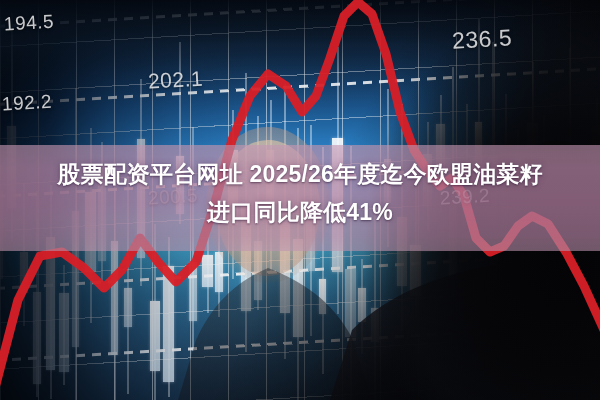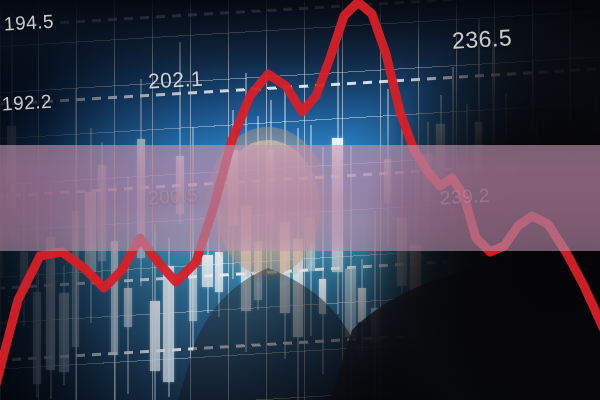--- a/index.html
+++ b/index.html
@@ -414,15 +414,17 @@
       <div class="numlabel tilt" style="left: 2px; top: 92px; font-size: 19px;">192.2</div>
       <div class="numlabel tilt" style="left: 148px; top: 68px; font-size: 21px;">202.1</div>
       <div class="numlabel tilt" style="left: 452px; top: 26px; font-size: 23px;">236.5</div>
       <div class="numlabel tilt faint" style="left: 148px; top: 186px; font-size: 19px;">200.5</div>
       <div class="numlabel tilt faint" style="left: 440px; top: 186px; font-size: 19px;">239.2</div>
     </div>
 
   <div id="band"></div>
 
   <div id="caption">
+    <span class="line">股票配资平台网址 2025/26年度迄今欧盟油菜籽</span>
+    <span class="line">进口同比降低41%</span>
   </div>
 
 </div>
 
 </body></html>

